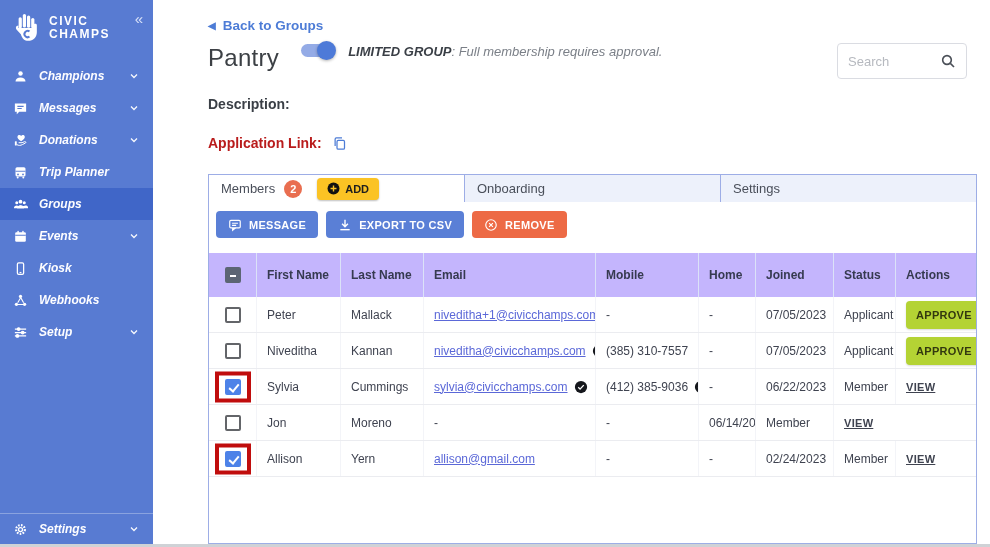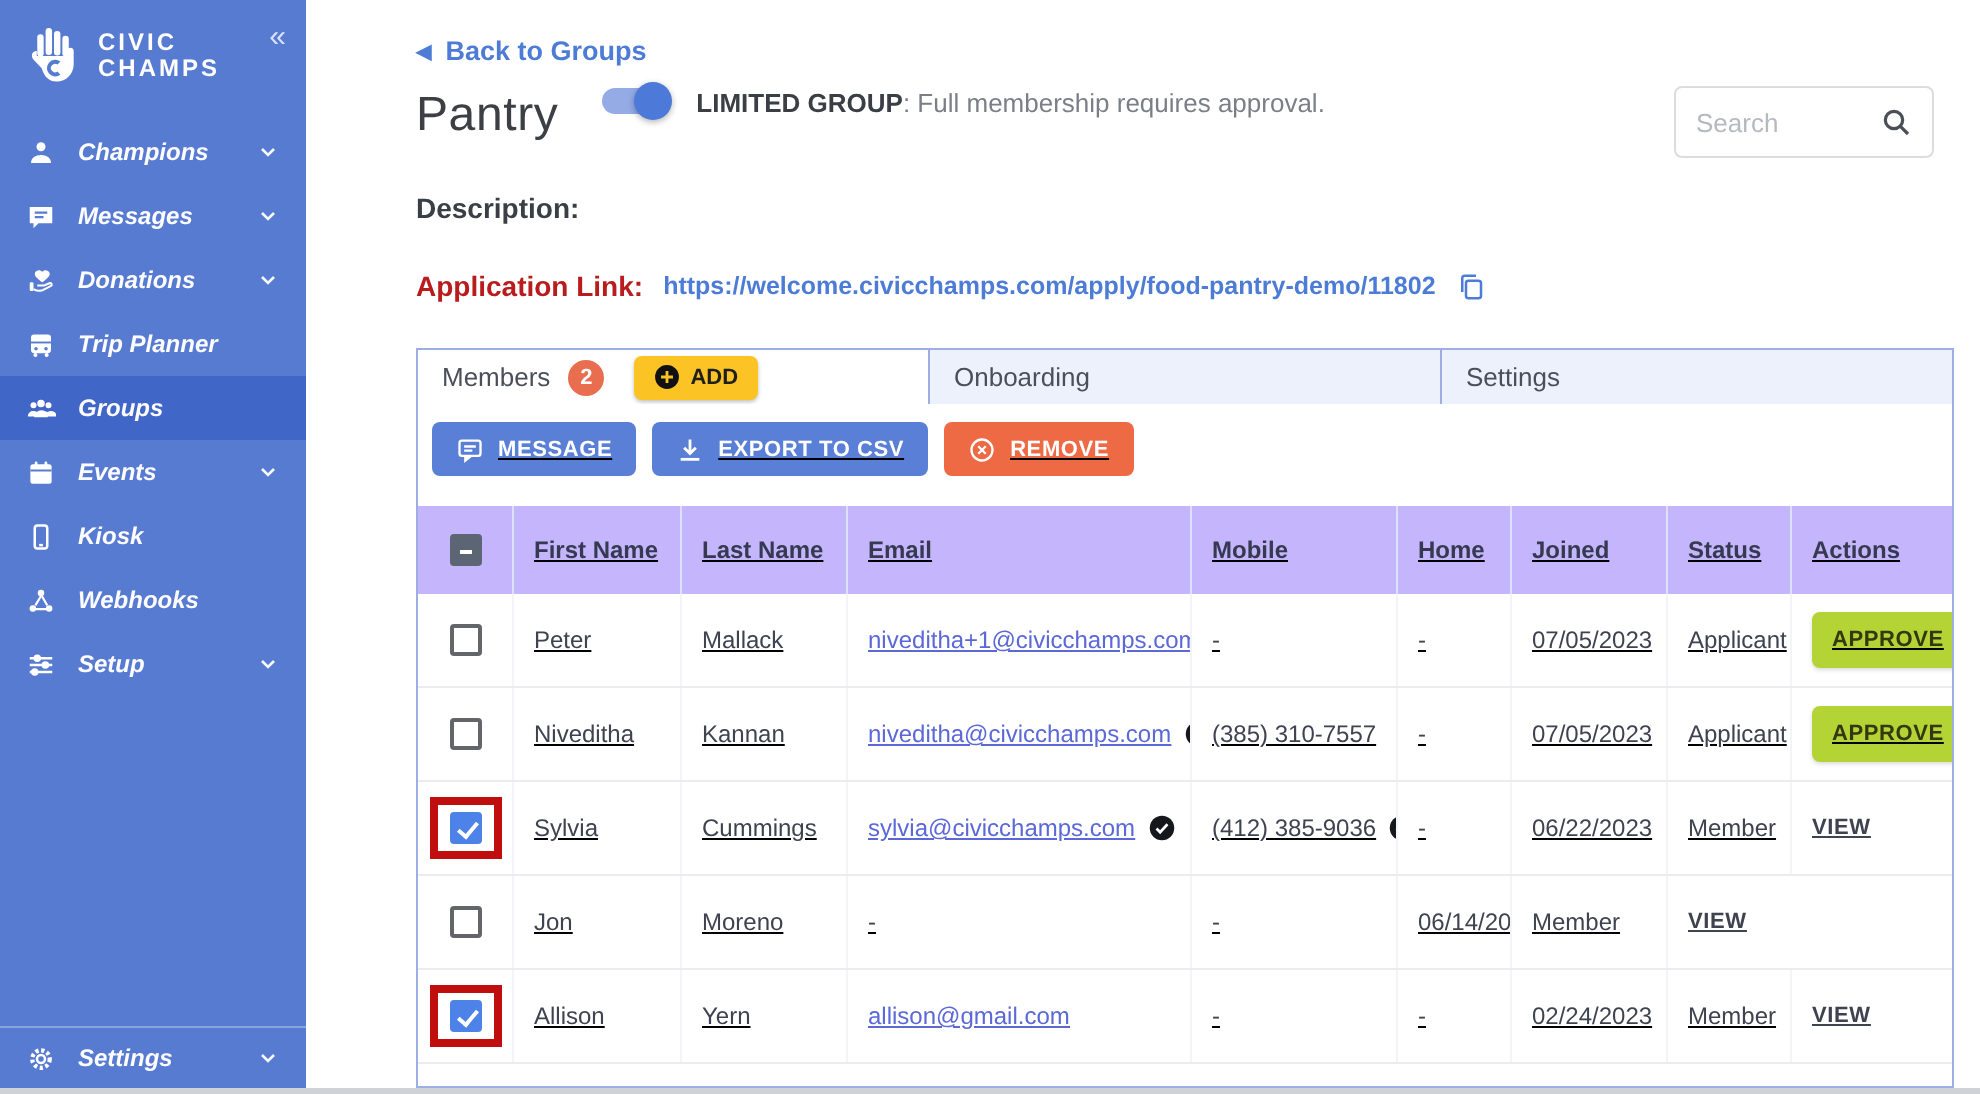--- a/index.html
+++ b/index.html
@@ -27,21 +27,21 @@
   .main { position:absolute; left:153px; top:0; right:0; bottom:3px; background:#fff; }
   .back-link { position:absolute; top:18px; left:55px; color:#4d7cd6; font-size:13.5px;
     font-weight:bold; cursor:pointer; display:flex; align-items:center; gap:7px; }
   .back-arrow { font-size:10px; }
   .title-row { position:absolute; top:44px; left:55px; display:flex; }
   .page-title { font-size:24px; color:#3c4045; font-weight:normal; letter-spacing:.3px; }
   .toggle { width:33px; height:13px; background:#94abe6; border-radius:7px; position:relative;
     margin-left:22px; cursor:pointer; }
   .toggle-knob { position:absolute; right:-2px; top:-3px; width:19px; height:19px; border-radius:50%;
     background:#4d7ad8; box-shadow:0 1px 3px rgba(0,0,0,.3); }
-  .limited-wrap { margin-left:14px; font-size:13px; color:#7a7f87; }
+  .limited-wrap { margin-left:14px; font-size:13px; color:#7a7f87;font-style:italic; }
   .limited-label { font-weight:bold; color:#3a3f46; }
   .search-box { position:absolute; top:43px; right:23px; width:130px; height:36px;
     border:1px solid #dadce2; border-radius:4px; display:flex; align-items:center; padding:0 10px; background:#fff; }
   .search-box input { border:none; outline:none; width:100%; font-size:13px; color:#444;
     font-family:"Liberation Sans", sans-serif; }
   .search-box input::placeholder { color:#b6b9bf; }
   .search-icon { width:16px; height:16px; flex:0 0 auto; cursor:pointer; }
   .desc-label { position:absolute; top:96px; left:55px; font-size:14px; font-weight:bold; color:#3a3f46; }
   .applink-row { position:absolute; top:135px; left:55px; display:flex; align-items:center; gap:10px; }
   .applink-label { font-size:14px; font-weight:bold; color:#b91c1c; }
@@ -56,37 +56,37 @@
   .tab.active { background:#fff; border-bottom:1px solid #fff; gap:9px; }
   .count-badge { width:18px; height:18px; border-radius:50%; background:#e96e50; color:#fff;
     font-size:11px; font-weight:bold; display:flex; align-items:center; justify-content:center; }
   .add-btn { margin-left:6px; background:#fbc324; border:none; border-radius:4px; height:22px;
     padding:0 10px; display:inline-flex; align-items:center; gap:5px; font-size:11px; font-weight:bold;
     color:#1e1e1e; cursor:pointer; box-shadow:0 1px 2px rgba(0,0,0,.25); }
   .add-plus { width:13px; height:13px; }
 
   
   .panel { position:absolute; top:202px; left:55px; right:13px; bottom:0;
-    border:1px solid #9dade6; border-top:none; background:#fff; overflow:hidden;text-decoration:underline; }
+    border:1px solid #9dade6; border-top:none; background:#fff; overflow:hidden; }
   .toolbar { display:flex; gap:8px; padding:9px 7px; }
   .tbtn { border:none; border-radius:4px; height:27px; padding:0 12px; display:inline-flex;
     align-items:center; gap:7px; font-size:11px; font-weight:bold; color:#fff; cursor:pointer;
     font-family:"Liberation Sans", sans-serif; letter-spacing:.3px; }
   .tbtn.blue { background:#5a7fd6; }
   .tbtn.orange { background:#ed6a45; }
   .tbtn svg { width:14px; height:14px; }
 
   
   .grid { display:grid; grid-template-columns:48px 84px 83px 172px 103px 57px 78px 62px 1fr; }
   .thead { background:#c4b5fd; height:44px; margin-top:6px; }
   .hcell { display:flex; align-items:center; padding:0 10px; font-size:12px; font-weight:bold;
     color:#363a50; border-right:1px solid #dbe2f8; }
   .hcell:last-child { border-right:none; }
   .hcell.sel { justify-content:center; padding:0; }
-  .mrow { height:47px; border-bottom:1px solid #ebecf0; }
+  .mrow { height:36px; border-bottom:1px solid #ebecf0; }
   .cell { display:flex; align-items:center; padding:0 10px; font-size:12px; color:#3f4350;
     border-right:1px solid #f3f4f8; overflow:hidden; white-space:nowrap; }
   .cell:last-child { border-right:none; }
   .cell.sel { justify-content:center; padding:0; position:relative; }
   .checkbox { width:16px; height:16px; border:2px solid #636569; border-radius:2px; background:#fff;
     cursor:pointer; position:relative; }
   .checkbox.indeterminate { background:#5c6573; border-color:#5c6573; }
   .checkbox.indeterminate::after { content:""; position:absolute; left:3px; right:3px; top:6px;
     height:2px; background:#fff; }
   .checkbox.checked { background:#4d82e8; border-color:#4d82e8; }
@@ -270,21 +270,20 @@
     <svg class="search-icon" viewBox="0 0 24 24" fill="none" stroke="#4a4f57" stroke-width="2.4">
       <circle cx="10.5" cy="10.5" r="6.5"></circle>
         <line x1="15.5" y1="15.5" x2="21" y2="21"></line>
     </svg>
   </div>
 
   <div class="desc-label">Description:</div>
 
   <div class="applink-row">
     <span class="applink-label">Application Link:</span>
-    <a class="applink-url">https://welcome.civicchamps.com/apply/food-pantry-demo/11802</a>
     <svg class="copy-icon" viewBox="0 0 24 24" fill="none" stroke="#4d7cd6" stroke-width="2">
       <rect x="8" y="7" width="12" height="14" rx="2"></rect>
         <path d="M5 16V5a2 2 0 012-2h9"></path>
     </svg>
   </div>
 
   <div class="tabs">
     <div class="tab active">
       <span>Members</span>
       <span class="count-badge">2</span>

